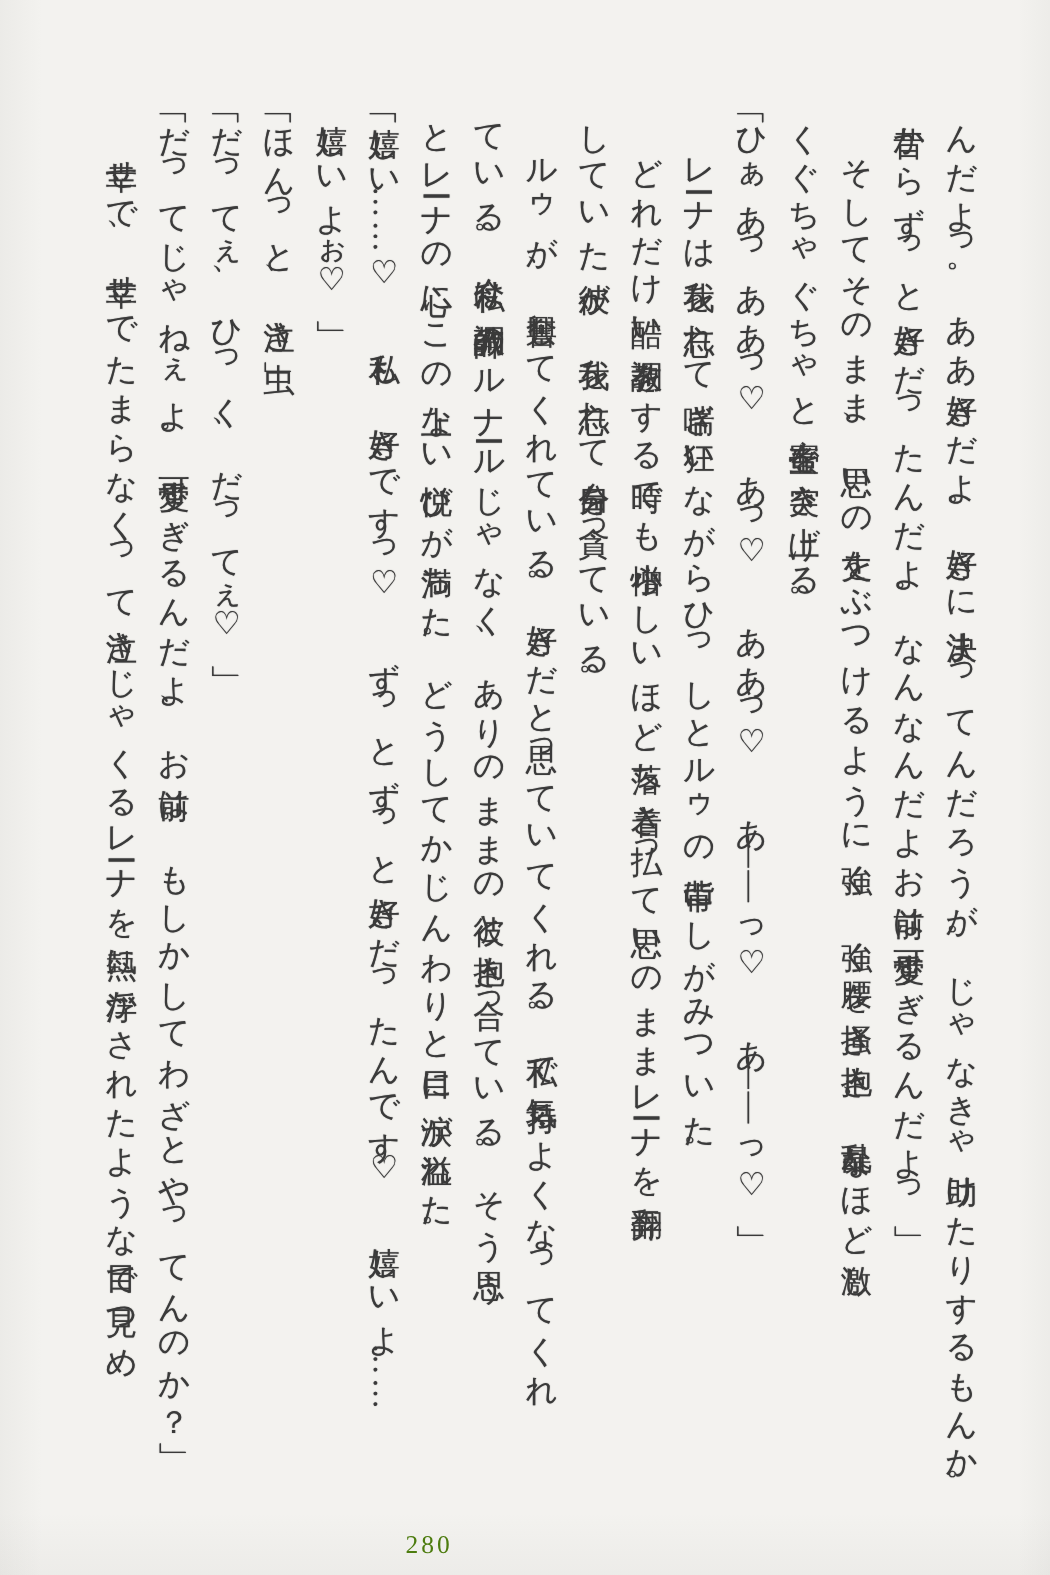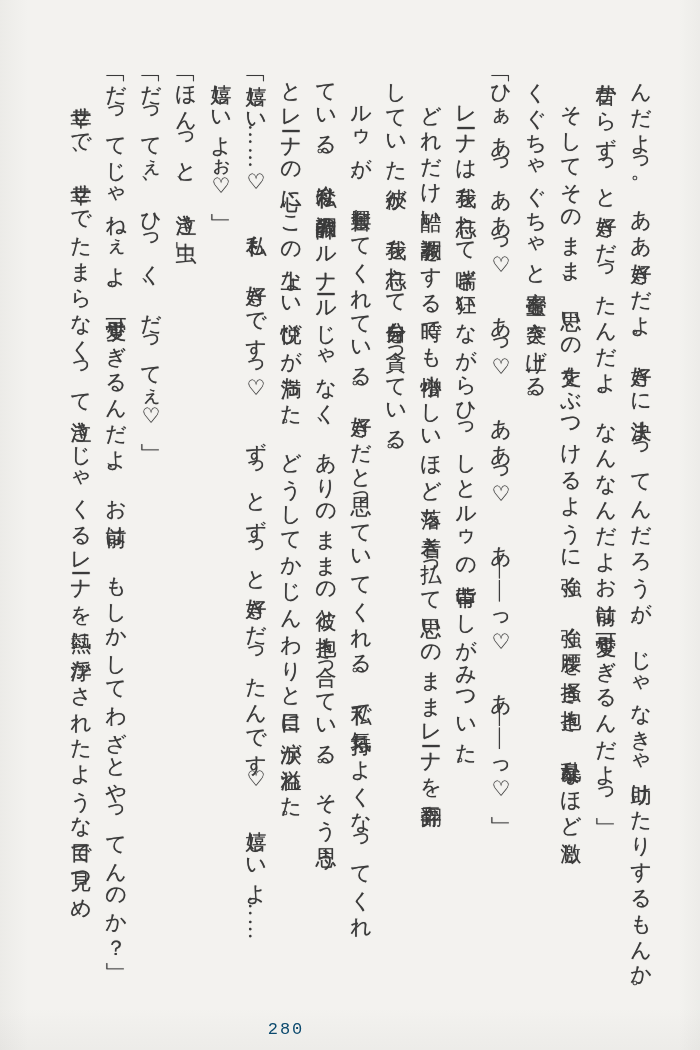--- a/index.html
+++ b/index.html
@@ -43,24 +43,24 @@
   }
   .tcol.indent {
     text-indent: 23px;          
   }
   .page-number {
     position: absolute;
     top: 1020px;
     left: 0;
     width: 572px;
     text-align: center;
-    font-family: Liberation Mono, monospace;
+    font-family: Liberation Serif, serif;
     font-size: 17px;
     letter-spacing: 2px;
-    color: #0c4a6e;
+    color: #4d7c0f;
   }
 </style>
 </head>
 <body>
 
 <div class="scan-overlay"></div>
 
 <div class="text-block" id="text-block">
     <div class="tcol">んだよっ。ああ好きだよ。好きに決まってんだろうが。じゃなきゃ助けたりするもんか。</div>
     <div class="tcol">昔からずっと好きだったんだよ。なんなんだよお前は可愛すぎるんだよっ」</div>

